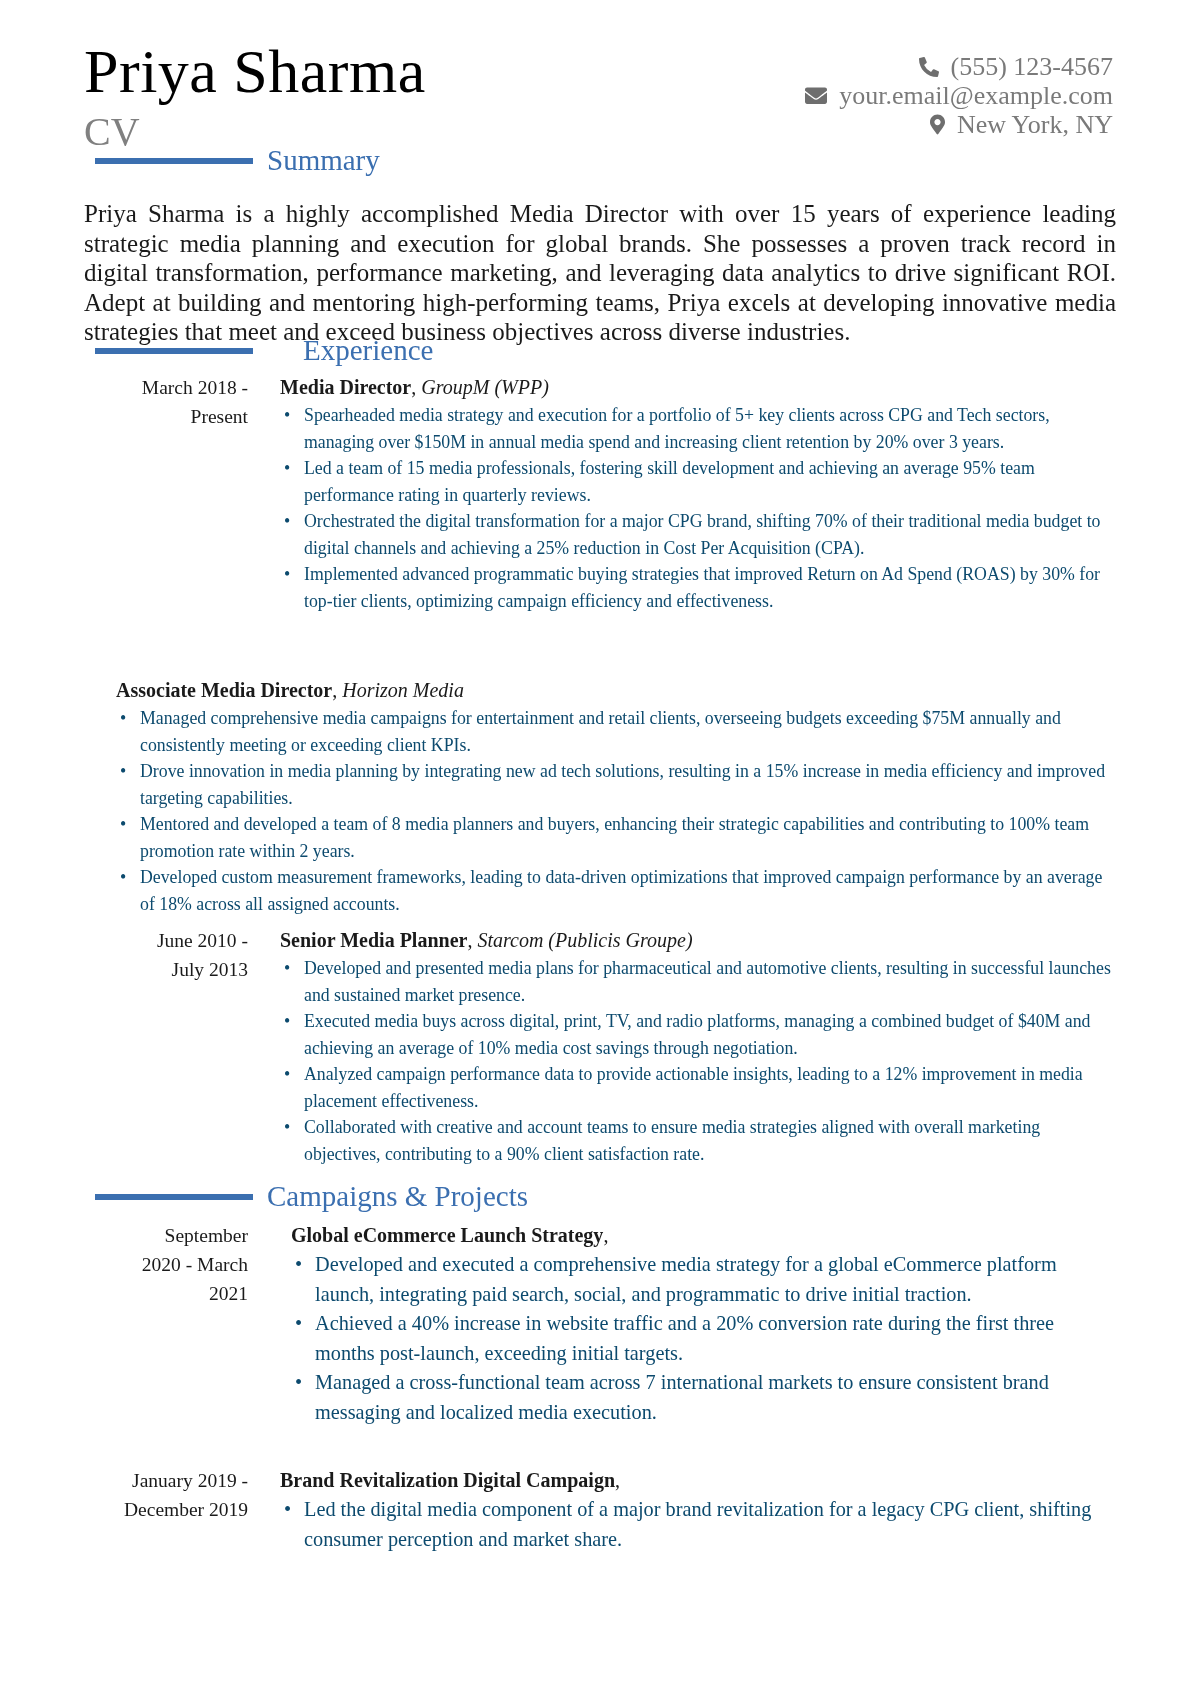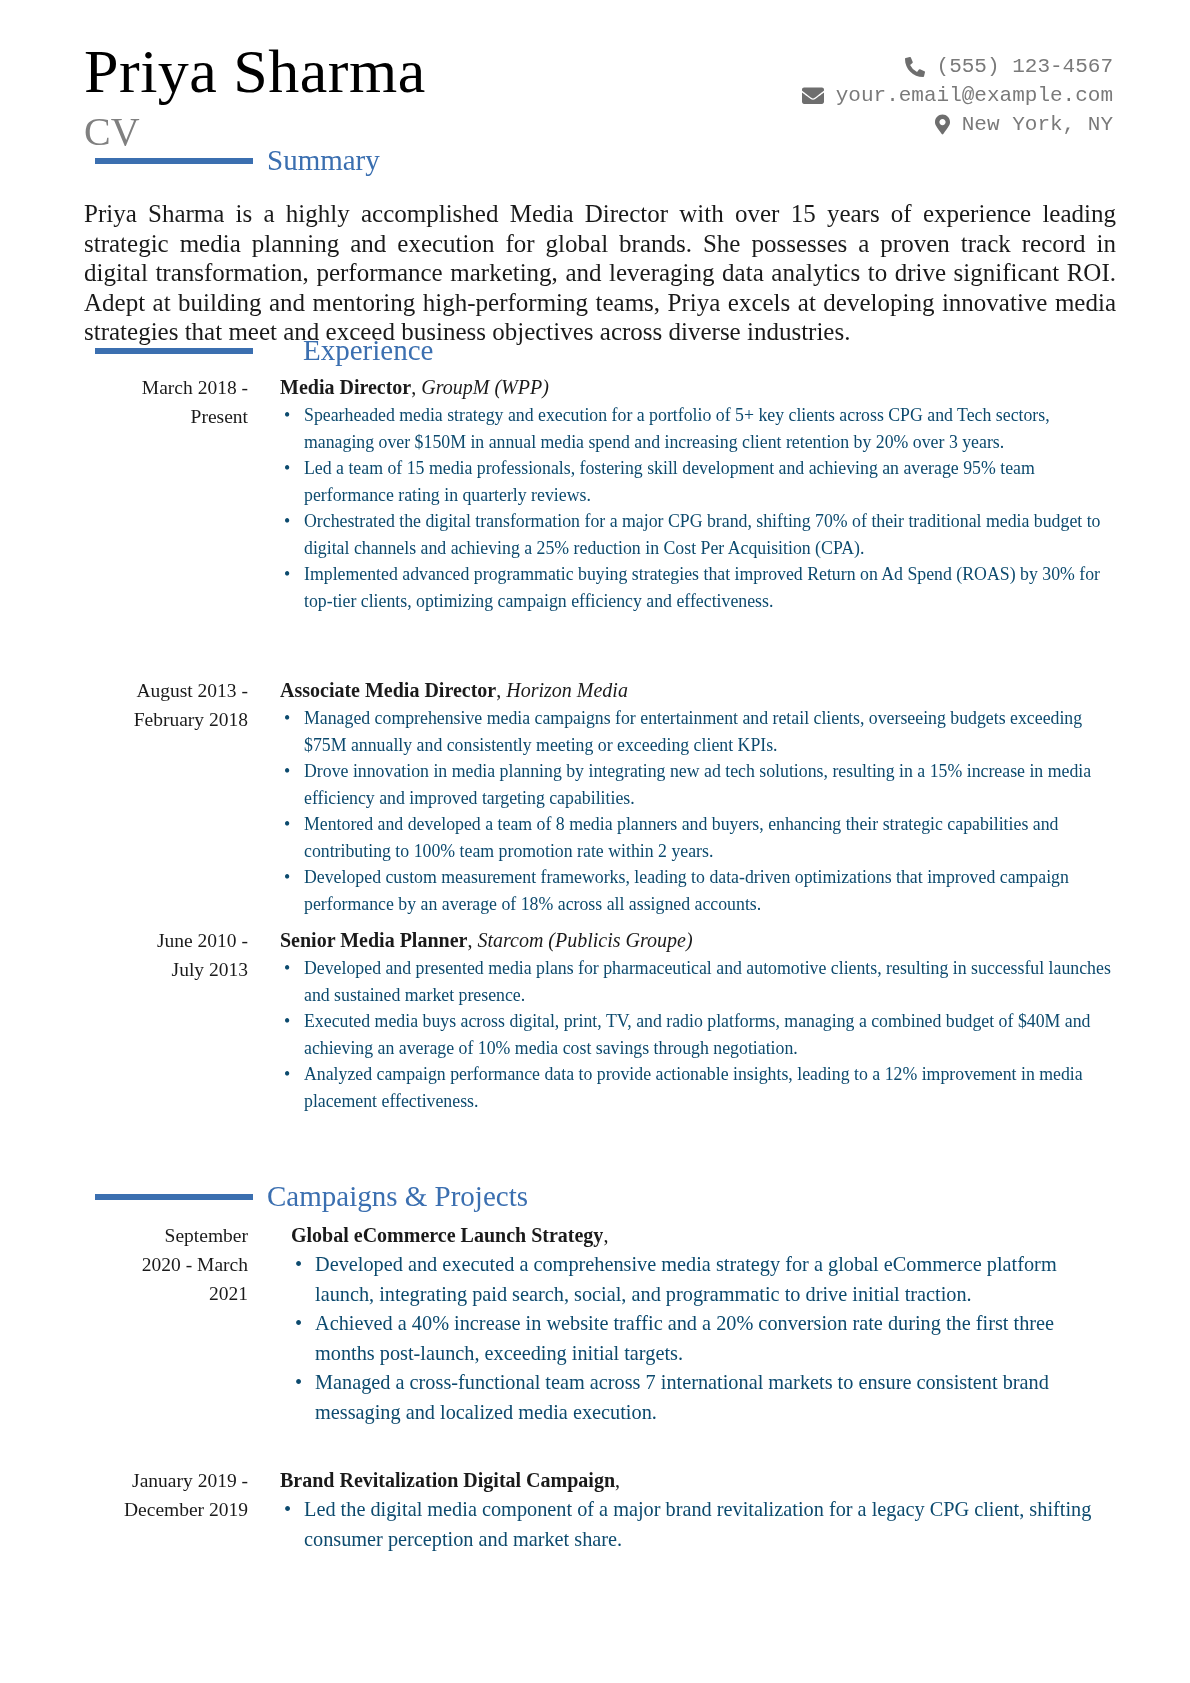--- a/index.html
+++ b/index.html
@@ -17,22 +17,22 @@
     line-height: 1;
   }
   .subtitle {
     position: absolute; left: 84px; top: 112px;
     font-family: "Liberation Serif", "DejaVu Serif", serif;
     font-size: 40px; color: #808080; line-height: 1;
   }
   .contact {
     position: absolute; right: 77px; top: 52px;
     text-align: right;
-    font-family: Liberation Mono, monospace;
-    font-size: 21px; color: #7a7a7a;
+    font-family: Liberation Serif, serif;
+    font-size: 26px; color: #7a7a7a;
   }
   .contact-row { display: flex; justify-content: flex-end; align-items: center; height: 29px; gap: 12px; }
   .contact-row svg { fill: #6e6e6e; display: block; }
 
   .section-head {
     position: absolute; left: 95px; display: flex; align-items: center;
   }
   .rule { width: 158px; height: 6px; background: #3b6fb0; margin-right: 14px; }
   .section-title {
     font-family: "Liberation Serif", "DejaVu Serif", serif;
@@ -119,24 +119,20 @@
     <ul class="bullets">
       <li>Spearheaded media strategy and execution for a portfolio of 5+ key clients across CPG and Tech sectors, managing over $150M in annual media spend and increasing client retention by 20% over 3 years.</li>
       <li>Led a team of 15 media professionals, fostering skill development and achieving an average 95% team performance rating in quarterly reviews.</li>
       <li>Orchestrated the digital transformation for a major CPG brand, shifting 70% of their traditional media budget to digital channels and achieving a 25% reduction in Cost Per Acquisition (CPA).</li>
       <li>Implemented advanced programmatic buying strategies that improved Return on Ad Spend (ROAS) by 30% for top-tier clients, optimizing campaign efficiency and effectiveness.</li>
     </ul>
   </div>
 </div>
 
 <div class="entry" style="top:676px;">
-  <div class="dates">
-    <div>August 2013 -</div>
-    <div>February 2018</div>
-  </div>
   <div class="body">
     <div class="role-line"><span class="role">Associate Media Director</span>, <span class="org">Horizon Media</span></div>
     <ul class="bullets">
       <li>Managed comprehensive media campaigns for entertainment and retail clients, overseeing budgets exceeding $75M annually and consistently meeting or exceeding client KPIs.</li>
       <li>Drove innovation in media planning by integrating new ad tech solutions, resulting in a 15% increase in media efficiency and improved targeting capabilities.</li>
       <li>Mentored and developed a team of 8 media planners and buyers, enhancing their strategic capabilities and contributing to 100% team promotion rate within 2 years.</li>
       <li>Developed custom measurement frameworks, leading to data-driven optimizations that improved campaign performance by an average of 18% across all assigned accounts.</li>
     </ul>
   </div>
 </div>
@@ -145,20 +141,21 @@
   <div class="dates">
     <div>June 2010 -</div>
     <div>July 2013</div>
   </div>
   <div class="body">
     <div class="role-line"><span class="role">Senior Media Planner</span>, <span class="org">Starcom (Publicis Groupe)</span></div>
     <ul class="bullets">
       <li>Developed and presented media plans for pharmaceutical and automotive clients, resulting in successful launches and sustained market presence.</li>
       <li>Executed media buys across digital, print, TV, and radio platforms, managing a combined budget of $40M and achieving an average of 10% media cost savings through negotiation.</li>
       <li>Analyzed campaign performance data to provide actionable insights, leading to a 12% improvement in media placement effectiveness.</li>
+      <li>Collaborated with creative and account teams to ensure media strategies aligned with overall marketing objectives, contributing to a 90% client satisfaction rate.</li>
     </ul>
   </div>
 </div>
 
 <div class="section-head" style="top:1182px;">
   <div class="rule"></div>
   <div class="section-title">Campaigns &amp; Projects</div>
 </div>
 
 <div class="entry" style="top:1221px;gap:11px;">

